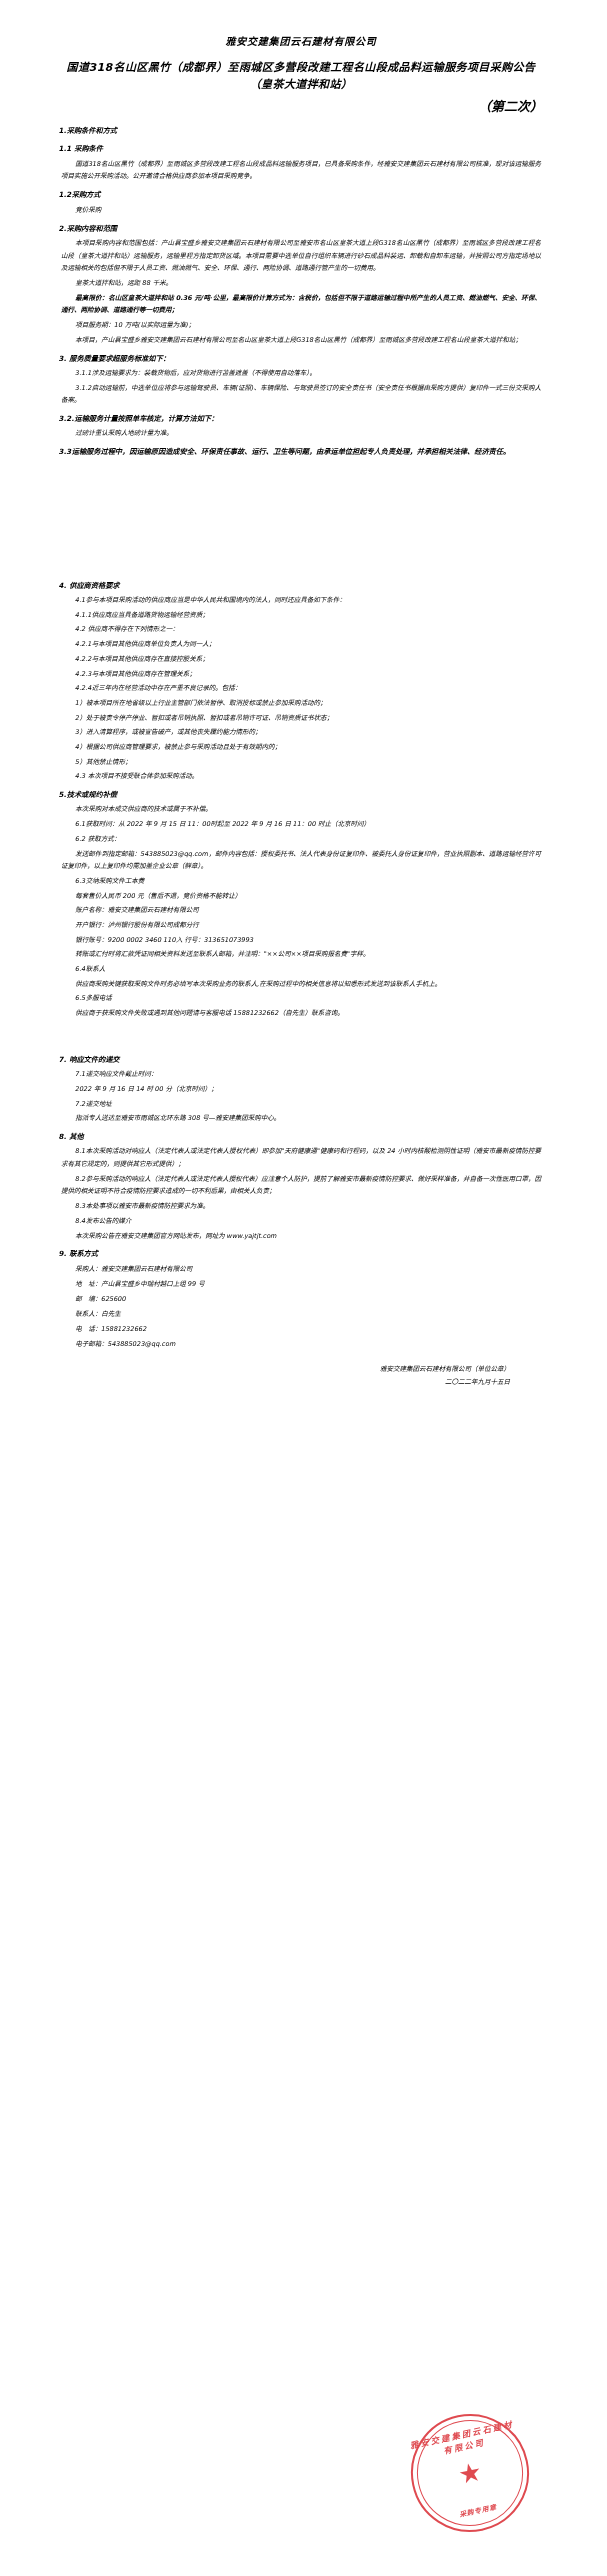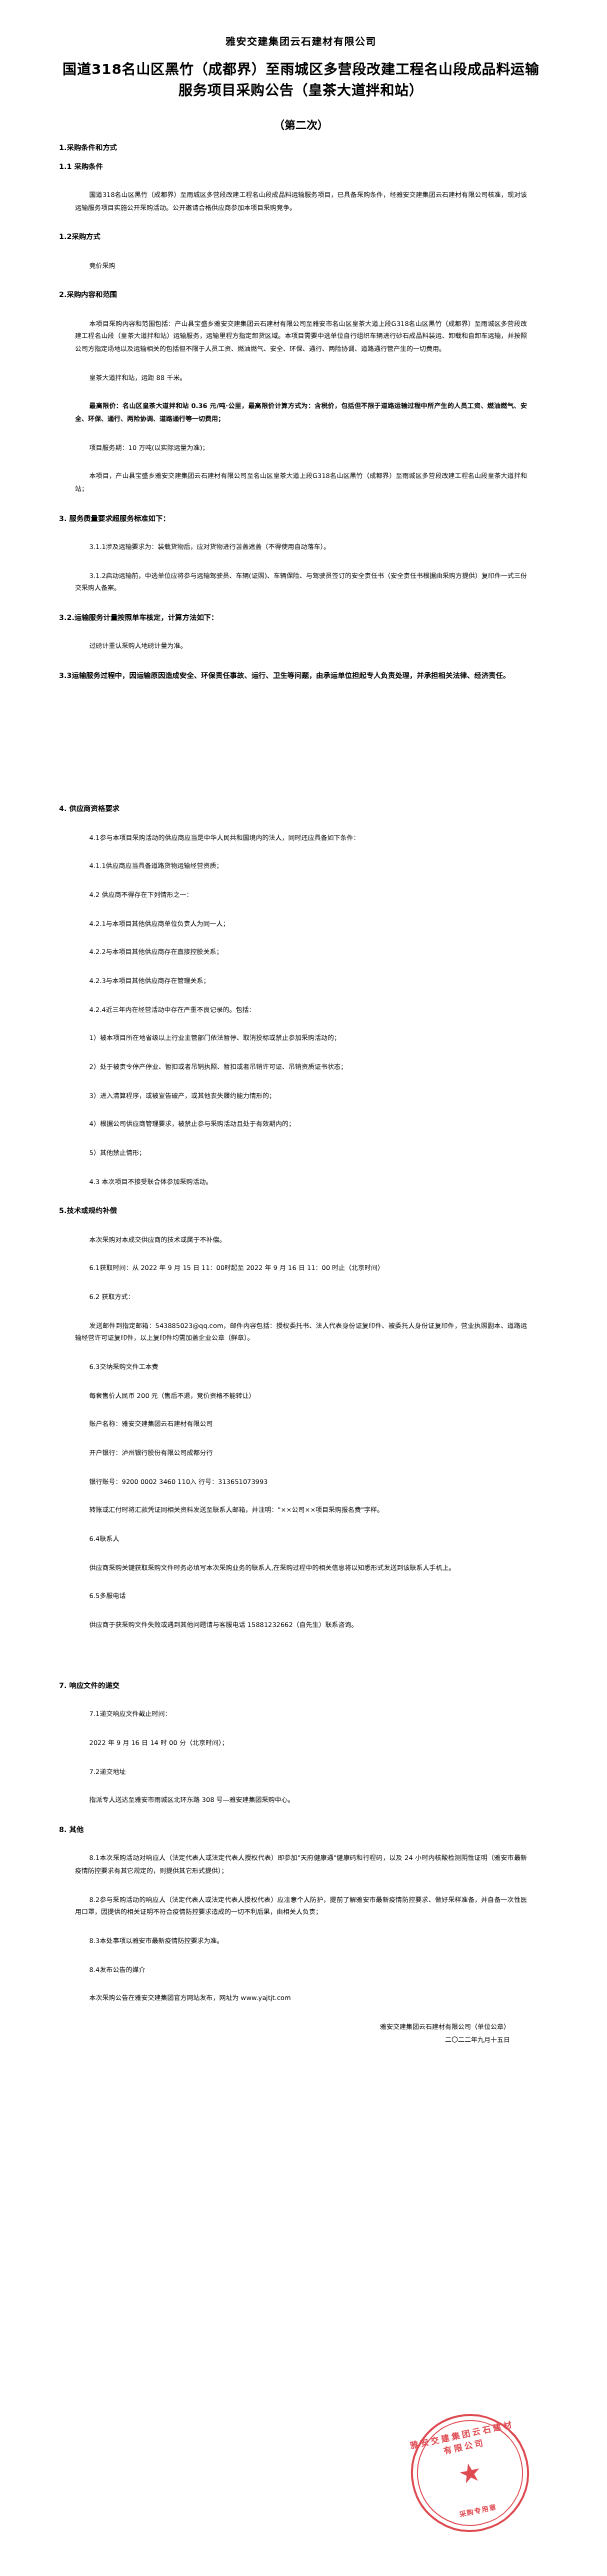--- a/index.html
+++ b/index.html
@@ -8,52 +8,53 @@
     background:#ffffff;
     font-family:"DejaVu Sans","Liberation Sans",sans-serif;
     color:#000;
   }
   .page{
     position:relative;
     width:602px;
     min-height:2576px;
     box-sizing:border-box;
     padding:30px 59px 30px 59px;
+    font-style:italic;
   }
   .company-head{
     text-align:center;
     font-size:10px;
     font-weight:bold;
     letter-spacing:0.8px;
     margin:3px 0 10.6px 0;
   }
   .doc-title{
     text-align:center;
-    font-size:14px;
+    font-size:11px;
     font-weight:bold;
     line-height:1.55;
     letter-spacing:0.4px;
-    margin:0 0 14px 0;
+    margin:0 0 3px 0;
   }
   .doc-subtitle{
-    text-align:center;
-    font-size:11px;
+    text-align:right;
+    font-size:13px;
     font-weight:bold;
     margin:0 0 9px 0;
   }
   .sec{
     font-size:7.2px;
     font-weight:bold;
     line-height:1.85;
     margin:5.3px 0 0.8px 0;
   }
   p{
     font-size:6.5px;
     line-height:1.95;
-    margin:16px;
+    margin:2px;
     text-align:justify;
     text-justify:inter-ideograph;
   }
   .ind2{text-indent:2.2em;}
   .b{font-weight:bold;}
   .gap-lg{height:114px;}
   .gap-md{height:26px;}
   .sign-block{
     margin-top:12px;
     text-align:right;
@@ -200,20 +201,29 @@
 
   <div>
     <div class="sec">8. 其他</div>
     <p class="ind2">8.1本次采购活动对响应人（法定代表人或法定代表人授权代表）即参加"天府健康通"健康码和行程码，以及 24 小时内核酸检测阴性证明（雅安市最新疫情防控要求有其它规定的，则提供其它形式提供）；</p>
     <p class="ind2">8.2参与采购活动的响应人（法定代表人或法定代表人授权代表）应注意个人防护，提前了解雅安市最新疫情防控要求、做好采样准备，并自备一次性医用口罩，因提供的相关证明不符合疫情防控要求造成的一切不利后果，由相关人负责；</p>
     <p class="ind2">8.3本处事项以雅安市最新疫情防控要求为准。</p>
     <p class="ind2">8.4发布公告的媒介</p>
     <p class="ind2">本次采购公告在雅安交建集团官方网站发布，网址为 www.yajtjt.com</p>
   </div>
 
+  <div>
+    <div class="sec">9. 联系方式</div>
+    <p class="contact-line">采购人：雅安交建集团云石建材有限公司</p>
+    <p class="contact-line">地　址：产山县宝盛乡中瑞村越口上组 99 号</p>
+    <p class="contact-line">邮　编：625600</p>
+    <p class="contact-line">联系人：白先生</p>
+    <p class="contact-line">电　话：15881232662</p>
+    <p class="contact-line">电子邮箱：543885023@qq.com</p>
+  </div>
 
   <div class="sign-block">
     <div>雅安交建集团云石建材有限公司（单位公章）</div>
     <div>二〇二二年九月十五日</div>
   </div>
 
   <div class="seal">
     <div class="ring"></div>
     <div class="arc">雅安交建集团云石建材有限公司</div>
     <div class="star">★</div>

